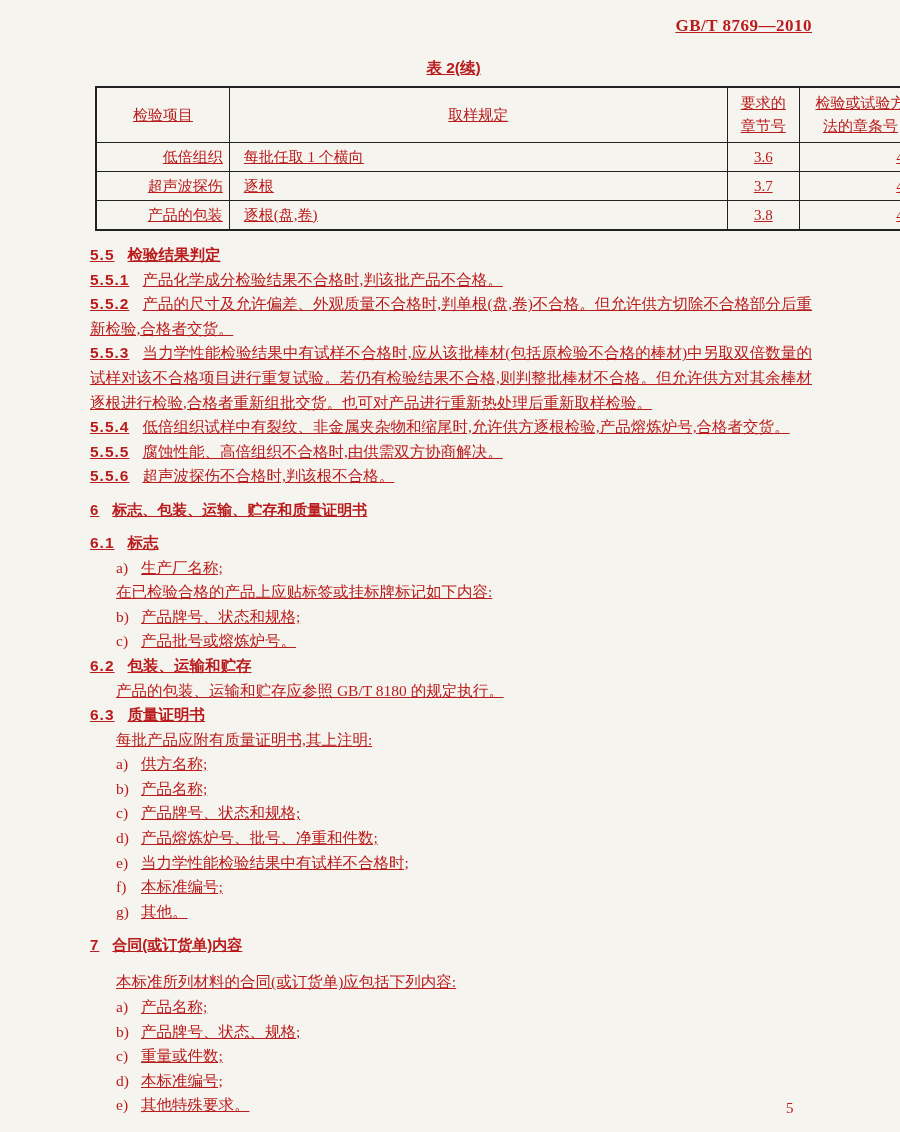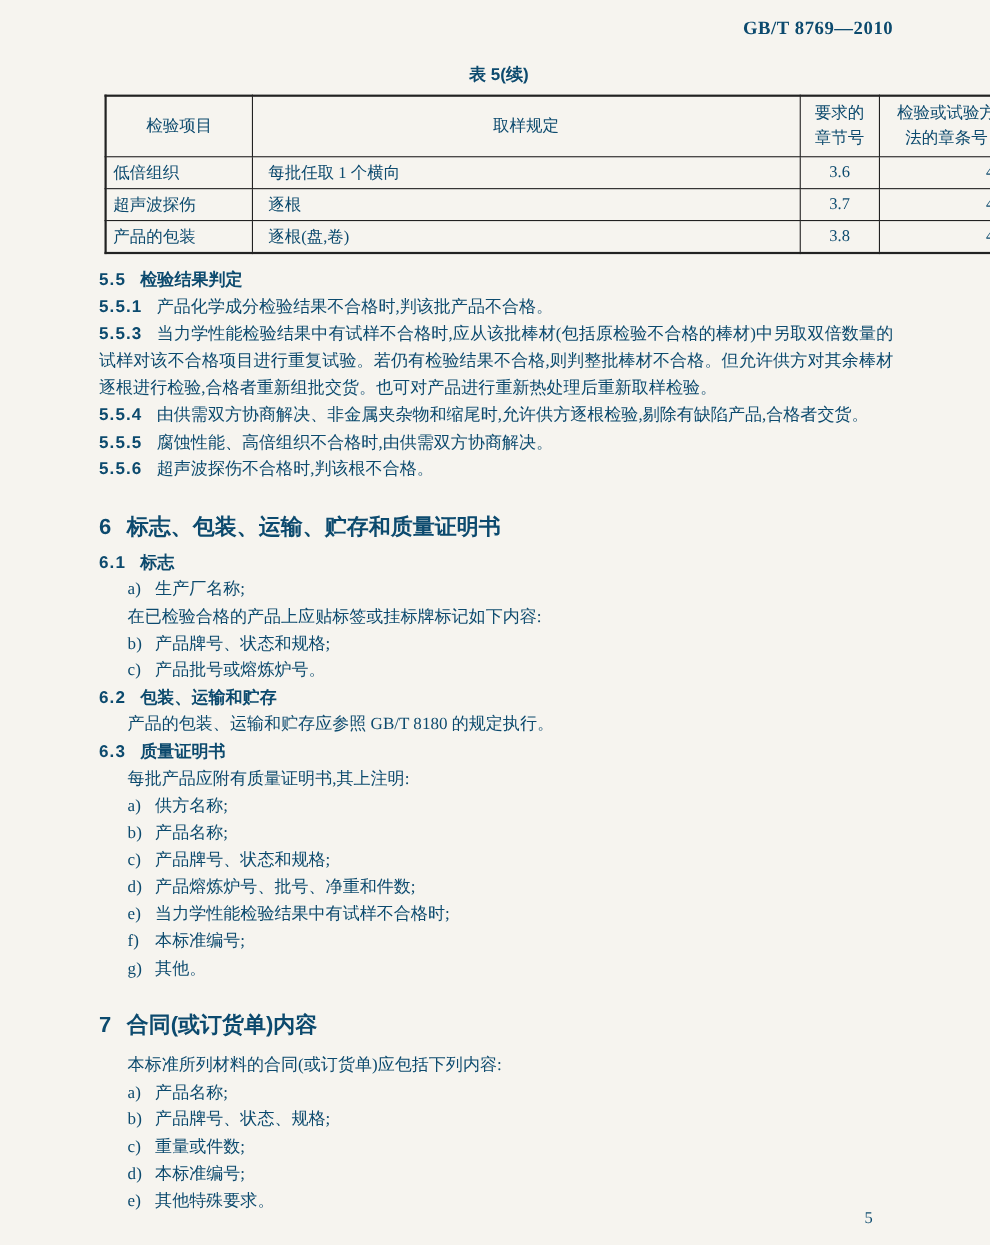--- a/index.html
+++ b/index.html
@@ -2,23 +2,24 @@
 <html><head>
 <meta charset="utf-8">
 <style>
   html,body { margin:0; padding:0; }
   body { background:#dcdcd8; }
   .page {
     position:relative;
     width:900px; height:1132px;
     margin:0 auto;
     background:#f6f4ef;
-    color:#0c4a6e;
+    color:#b91c1c;
     font-family:"Liberation Serif", serif;
     overflow:hidden;
+    text-decoration:underline;
   }
   .doc-header {
     padding:16px 88px 0 0;
     text-align:right;
     font-weight:bold;
     font-size:17px;
     letter-spacing:0.5px;
     font-family:"Liberation Serif", serif;
   }
   .table-wrap { margin:0 88px 0 95px; }
@@ -36,21 +37,21 @@
     border:2px solid #222;
     font-size:15px;
   }
   table.spec th, table.spec td {
     border:1px solid #222;
     font-weight:normal;
     padding:0 6px;
   }
   table.spec th { height:54px; text-align:center; line-height:23px; }
   table.spec td { height:28px; }
-  .col-item   { width:110px; text-align:left; }
+  .col-item   { width:110px; text-align:right; }
   .col-sample { width:440px; text-align:left; padding-left:14px !important; }
   .col-req    { width:54px;  text-align:center; }
   .col-method { width:100px; text-align:right; }
   .hline { display:block; }
 
   .content {
     margin:0 88px 0 90px;
     font-size:15.5px;
     line-height:24.6px;
     text-align:justify;
@@ -63,23 +64,23 @@
     letter-spacing:1px;
   }
   .clause-head {
     font-family:"Liberation Sans", sans-serif;
     font-weight:bold;
     margin-top:12px;
   }
   .section-head {
     font-family:"Liberation Sans", sans-serif;
     font-weight:bold;
-    font-size:20px;
+    font-size:15px;
     line-height:26px;
-    margin-top:26px;
+    margin-top:8px;
   }
   .sub-head {
     font-family:"Liberation Sans", sans-serif;
     font-weight:bold;
     margin-top:8px;
   }
   .indent { padding-left:26px; }
   .list-item { padding-left:26px; }
   .list-label { display:inline-block; width:25px; }
   .gap-md { height:12px; }
@@ -90,21 +91,21 @@
   }
 </style>
 </head>
 <body>
 
 <div class="page">
 
   <div class="doc-header">GB/T 8769—2010</div>
 
   <div class="table-wrap">
-    <div class="table-title">表 5(续)</div>
+    <div class="table-title">表 2(续)</div>
     <table class="spec">
       <thead>
         <tr>
           <th class="col-item">检验项目</th>
           <th class="col-sample" style="text-align:center; padding-left:6px !important;">取样规定</th>
           <th class="col-req">
             <span class="hline">要求的</span>
             <span class="hline">章节号</span>
           </th>
           <th class="col-method">
@@ -134,22 +135,23 @@
         </tr>
       </tbody>
     </table>
   </div>
 
   <div class="content">
 
     <p class="para clause-head"><span class="num">5.5</span><span>检验结果判定</span></p>
 
     <p class="para"><span class="num">5.5.1</span><span>产品化学成分检验结果不合格时,判该批产品不合格。</span></p>
+    <p class="para"><span class="num">5.5.2</span><span>产品的尺寸及允许偏差、外观质量不合格时,判单根(盘,卷)不合格。但允许供方切除不合格部分后重新检验,合格者交货。</span></p>
     <p class="para"><span class="num">5.5.3</span><span>当力学性能检验结果中有试样不合格时,应从该批棒材(包括原检验不合格的棒材)中另取双倍数量的试样对该不合格项目进行重复试验。若仍有检验结果不合格,则判整批棒材不合格。但允许供方对其余棒材逐根进行检验,合格者重新组批交货。也可对产品进行重新热处理后重新取样检验。</span></p>
-    <p class="para"><span class="num">5.5.4</span><span>由供需双方协商解决、非金属夹杂物和缩尾时,允许供方逐根检验,剔除有缺陷产品,合格者交货。</span></p>
+    <p class="para"><span class="num">5.5.4</span><span>低倍组织试样中有裂纹、非金属夹杂物和缩尾时,允许供方逐根检验,产品熔炼炉号,合格者交货。</span></p>
     <p class="para"><span class="num">5.5.5</span><span>腐蚀性能、高倍组织不合格时,由供需双方协商解决。</span></p>
     <p class="para"><span class="num">5.5.6</span><span>超声波探伤不合格时,判该根不合格。</span></p>
 
     <p class="para section-head"><span class="num">6</span><span>标志、包装、运输、贮存和质量证明书</span></p>
 
     <p class="para sub-head"><span class="num">6.1</span><span>标志</span></p>
     <p class="para list-item"><span class="list-label">a)</span><span>生产厂名称;</span></p>
     <p class="para indent">在已检验合格的产品上应贴标签或挂标牌标记如下内容:</p>
     <p class="para list-item"><span class="list-label">b)</span><span>产品牌号、状态和规格;</span></p>
     <p class="para list-item"><span class="list-label">c)</span><span>产品批号或熔炼炉号。</span></p>

